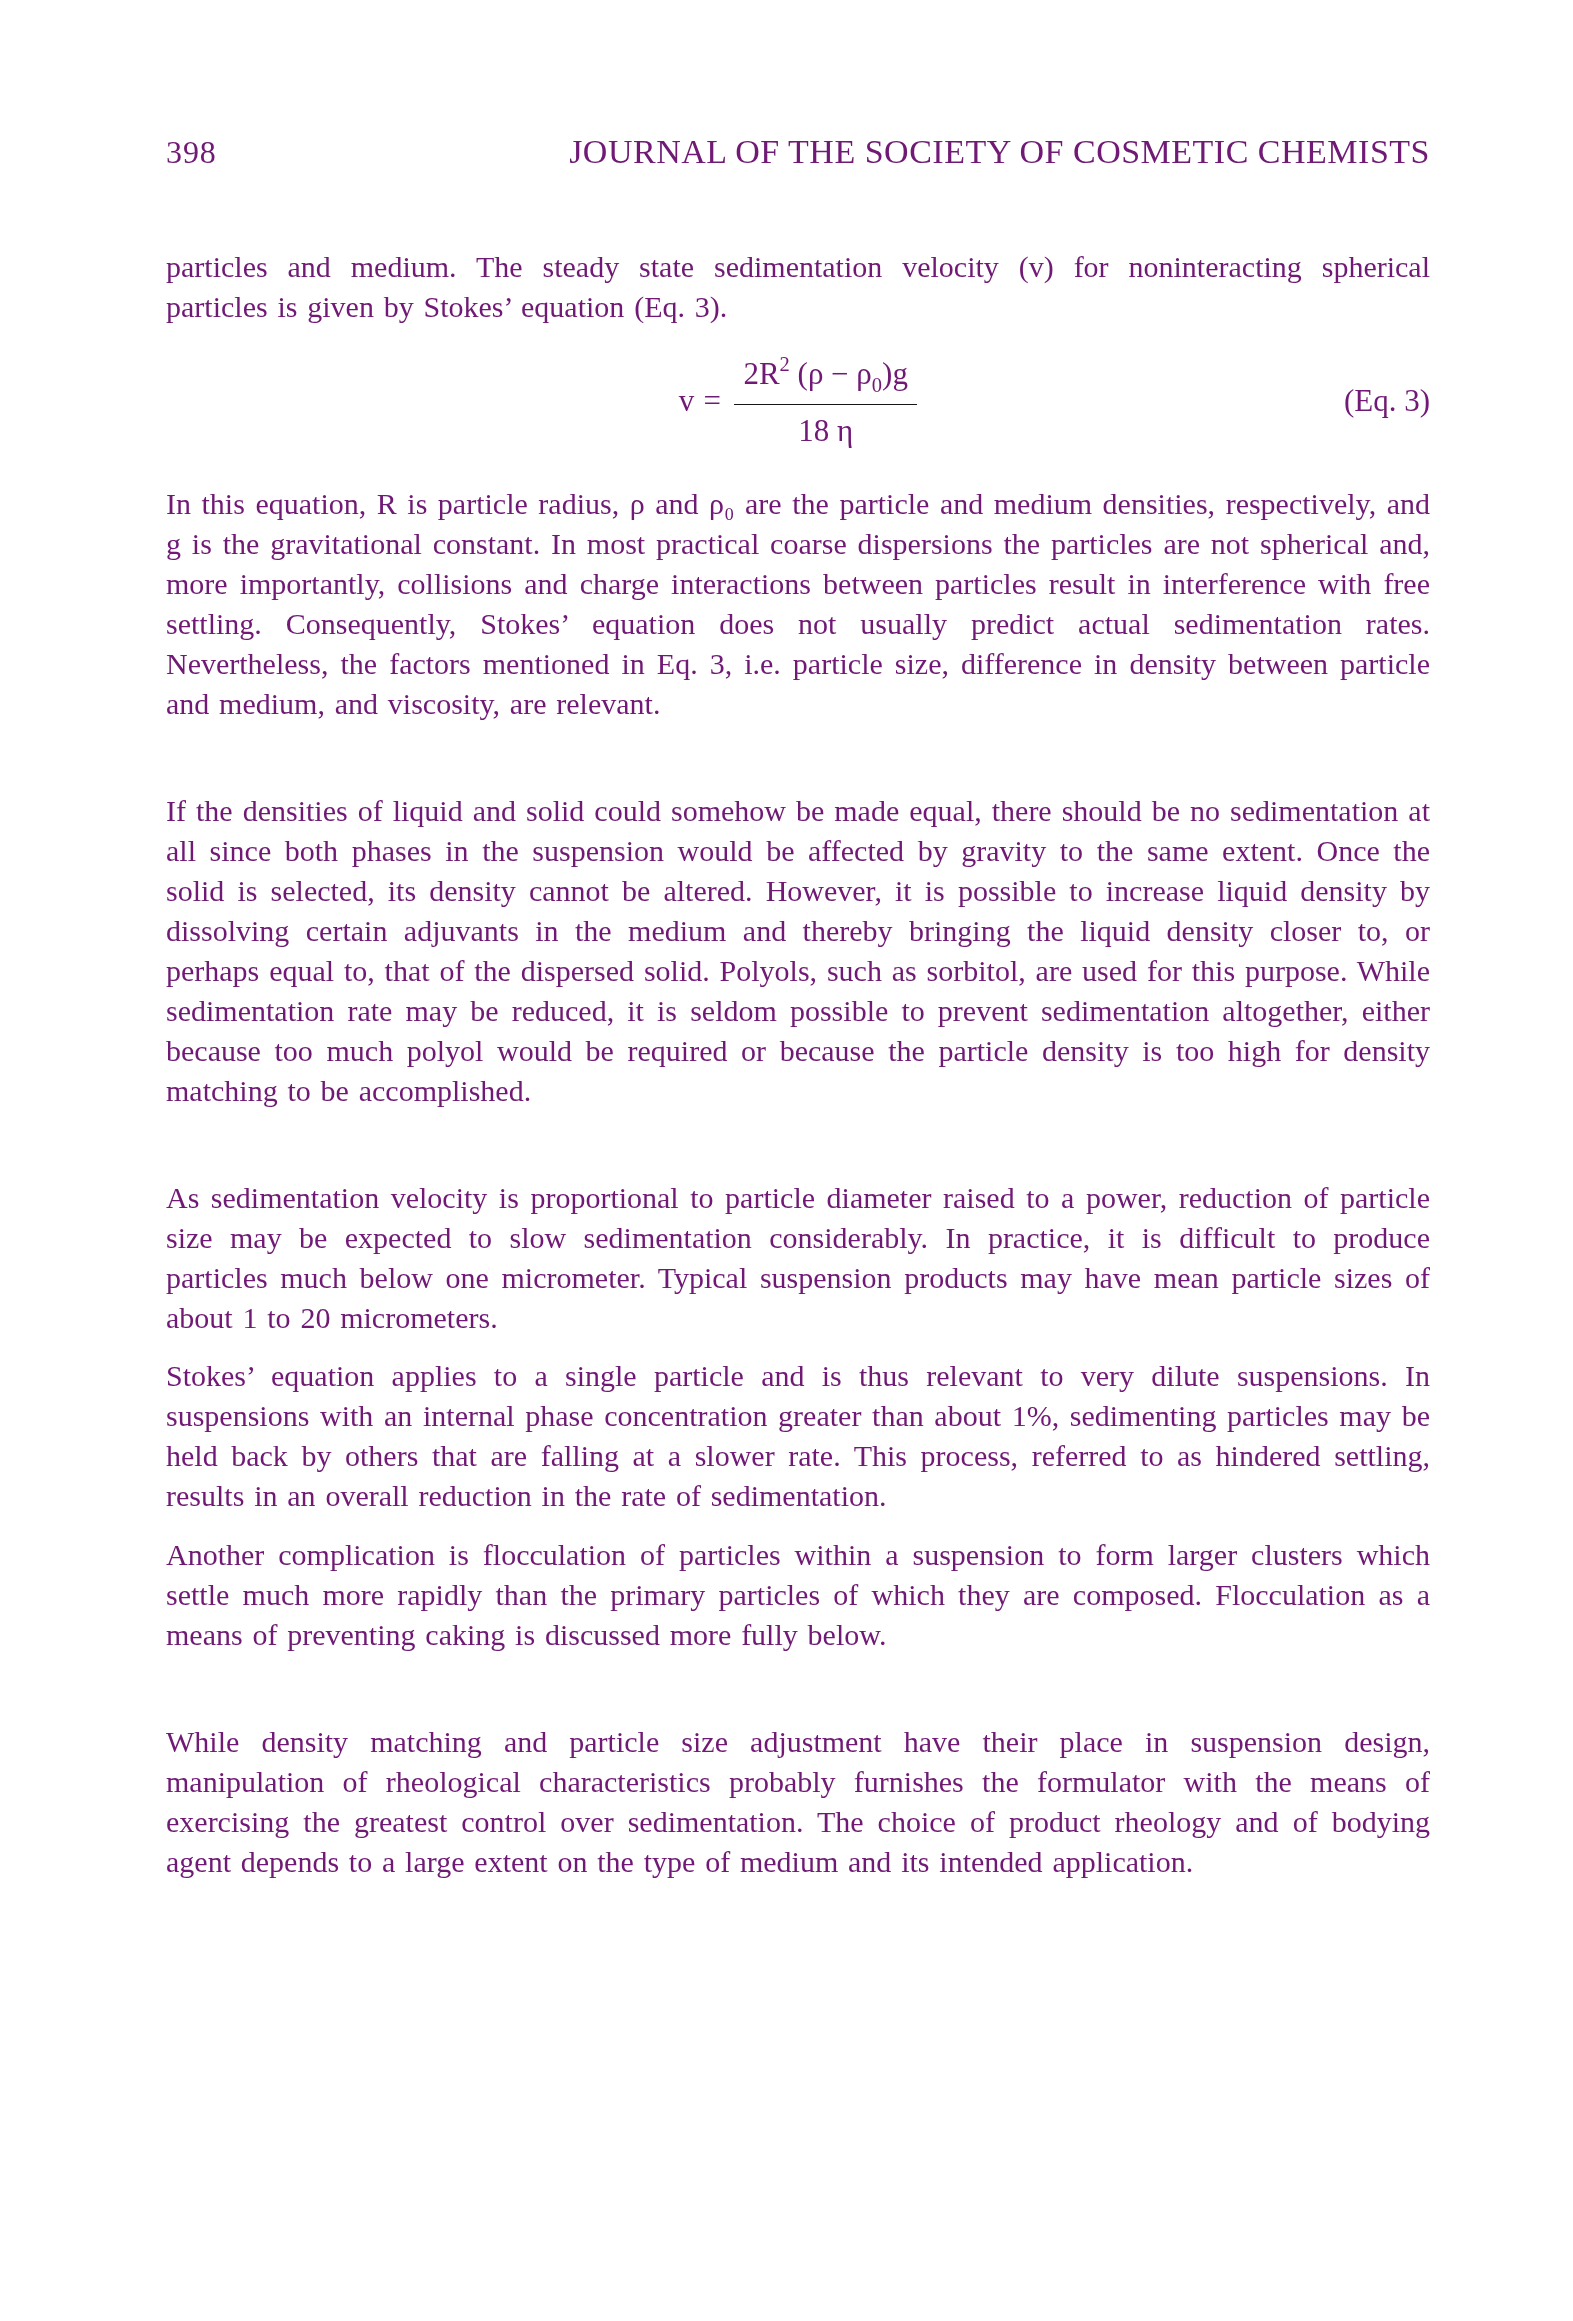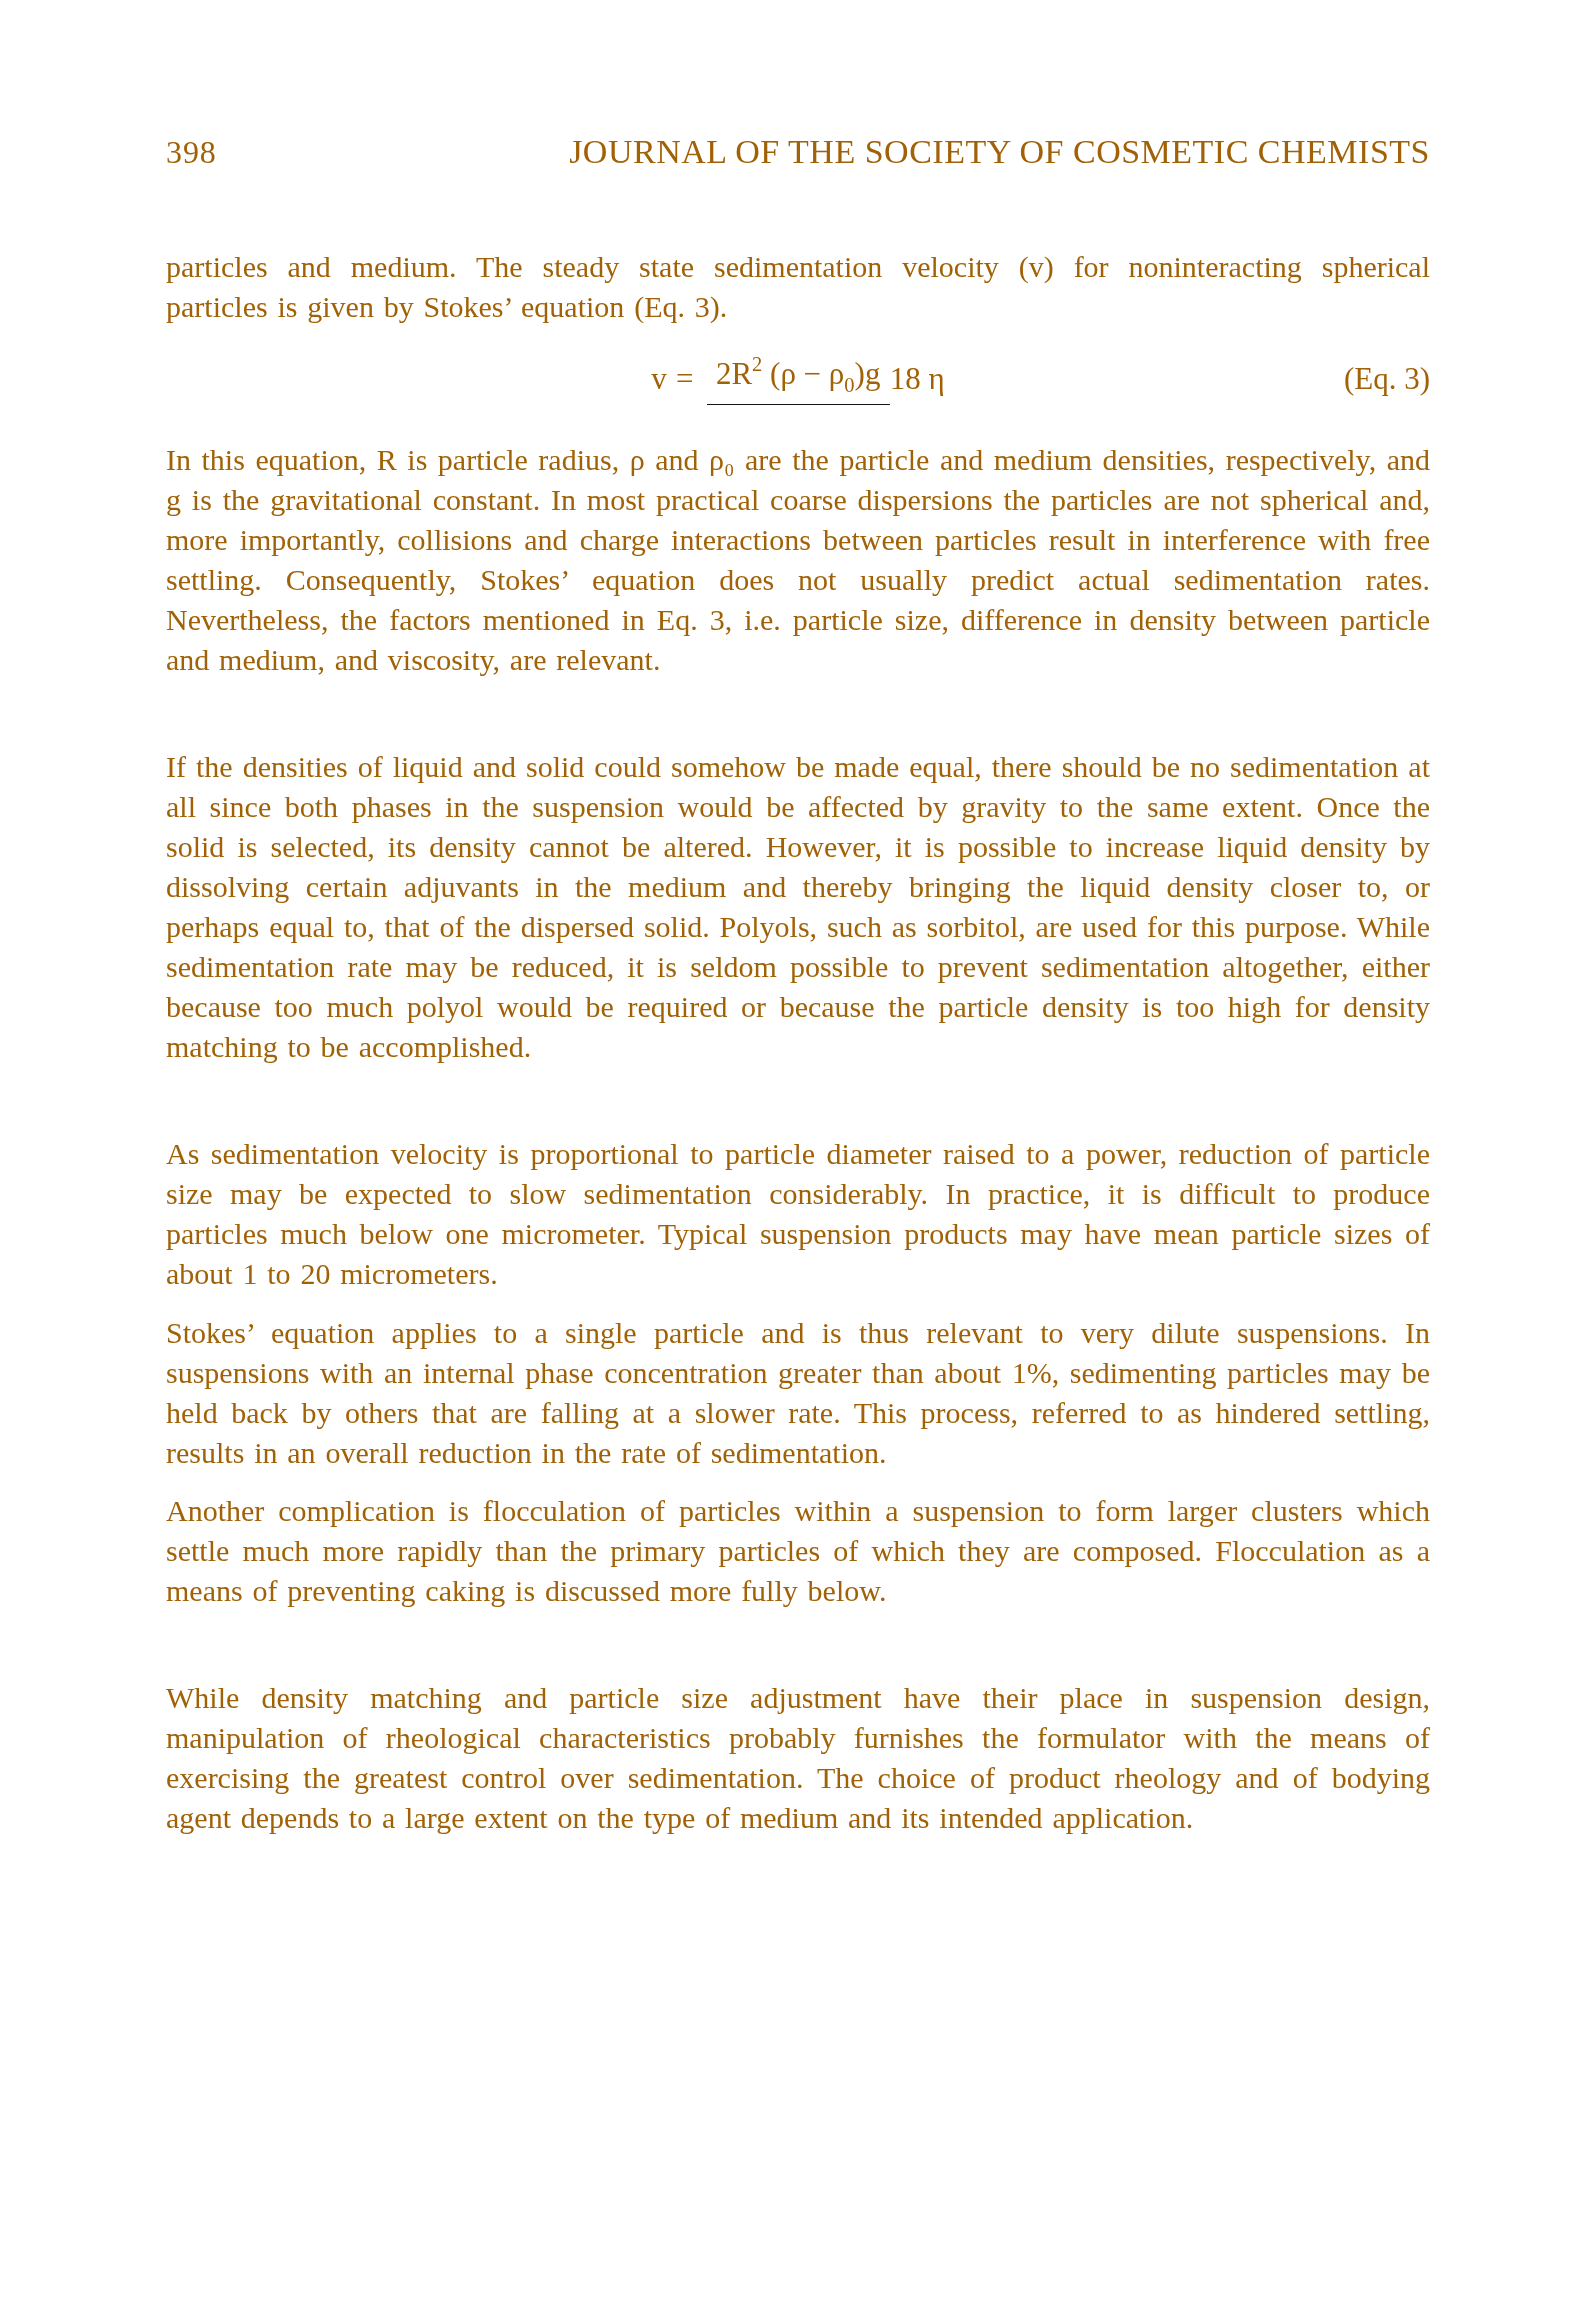--- a/index.html
+++ b/index.html
@@ -6,21 +6,21 @@
     margin: 0;
     padding: 0;
     background: #ffffff;
   }
   .page {
     position: relative;
     width: 1574px;
     height: 2321px;
     background: #ffffff;
     font-family: "Liberation Serif", "DejaVu Serif", serif;
-    color: #a16207;
+    color: #701a75;
     overflow: hidden;
   }
   .content {
     position: absolute;
     left: 166px;
     top: 0;
     width: 1264px;
   }
   .page-header {
     display: flex;
@@ -57,21 +57,21 @@
     font-size: 31px;
   }
   .eq-center {
     display: inline-flex;
     align-items: center;
   }
   .eq-var { font-style: normal; }
   .eq-rel { margin: 0 13px 0 9.3px; }
   .frac {
     display: inline-flex;
-    flex-direction: row;
+    flex-direction: column;
     text-align: center;
     vertical-align: middle;
   }
   .frac .num {
     border-bottom: 1.9px solid #161616;
     padding: 0 9.3px 7.5px 9.3px;
   }
   .frac .den {
     padding-top: 7.5px;
   }

